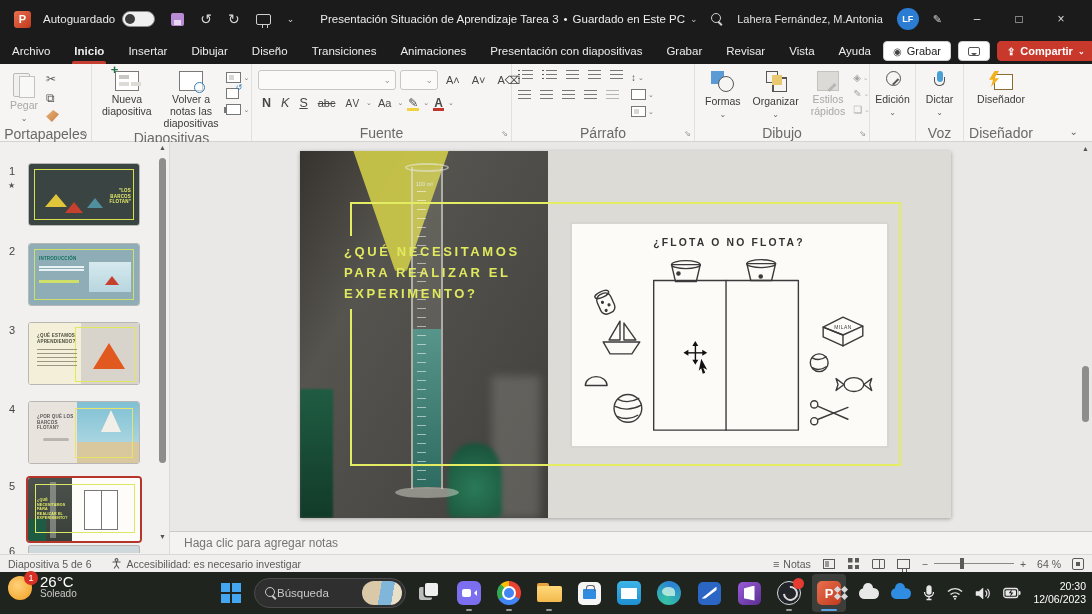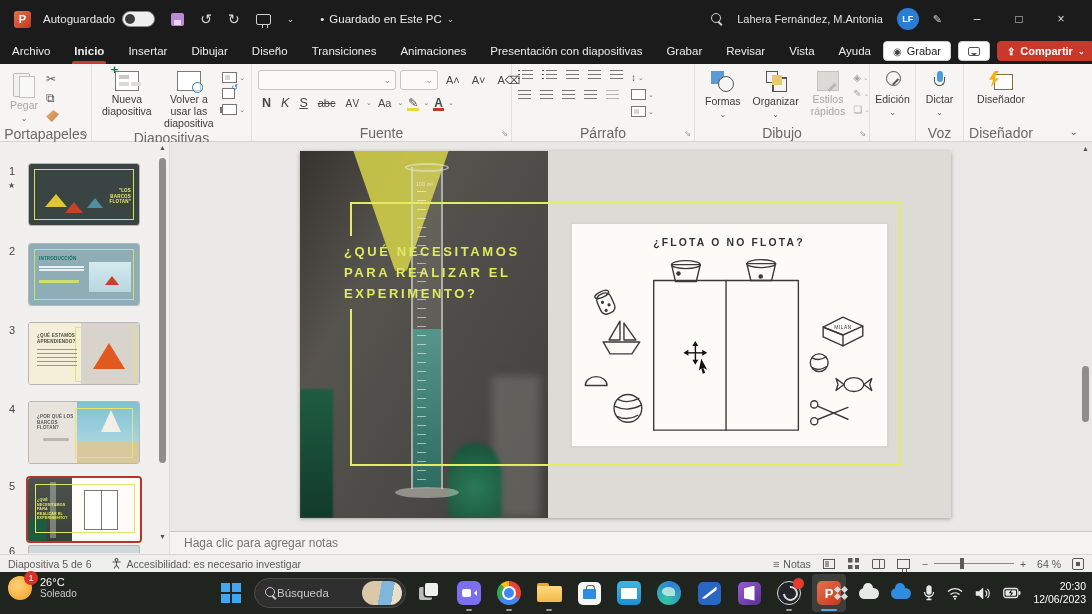--- a/index.html
+++ b/index.html
@@ -196,21 +196,21 @@
   .zthumb{position:absolute;left:26px;top:-4.5px;width:4px;height:11px;background:#5a5a5a;}
   .fit{width:12px;height:12px;border:1.2px solid #5a5a5a;border-radius:2px;position:relative;}
   .fit:after{content:"";position:absolute;left:3px;top:3px;width:4px;height:4px;background:#5a5a5a;}
 
   
   .taskbar{position:absolute;left:0;top:572px;width:1092px;height:42px;background:#20241f;color:#fff;}
   .weather{position:absolute;left:8px;top:4px;display:flex;align-items:center;gap:8px;}
   .sun{width:24px;height:24px;border-radius:50%;background:radial-gradient(circle at 40% 40%,#ffd27a,#f29c1f);position:relative;}
   .sun .badge{position:absolute;right:-6px;top:-5px;min-width:14px;height:14px;border-radius:7px;background:#d93025;color:#fff;font-size:9px;display:flex;align-items:center;justify-content:center;padding:0 3px;}
   .wtxt{line-height:12px;}
-  .wtemp{font-size:11px;color:#fff;}
+  .wtemp{font-size:15px;color:#fff;}
   .wdesc{font-size:10px;color:#c9c9c9;}
   .tb-center{position:absolute;left:214px;top:0;height:42px;display:flex;align-items:center;gap:6px;}
   .tb-ic{width:34px;height:38px;border-radius:4px;display:flex;align-items:center;justify-content:center;position:relative;}
   .runbar{position:absolute;bottom:1px;left:50%;transform:translateX(-50%);width:6px;height:2.5px;border-radius:2px;background:#9a9a9a;}
   .tb-ic.active{background:rgba(255,255,255,.12);}
   .tb-ic.active .runbar{width:16px;background:#5ba3e6;}
   .winlogo{width:20px;height:20px;background:
      linear-gradient(#44a6f0,#44a6f0) 0 0/9.2px 9.2px no-repeat,
      linear-gradient(#44a6f0,#44a6f0) 10.8px 0/9.2px 9.2px no-repeat,
      linear-gradient(#44a6f0,#44a6f0) 0 10.8px/9.2px 9.2px no-repeat,
@@ -270,20 +270,21 @@
         </span>
     </div>
     <div class="qat">
       <span class="ic-save"></span>
       <span>↺</span>
       <span>↻</span>
       <span class="ic-present"></span>
       <span style="font-size:9px">⌄</span>
     </div>
     <div class="tb-title">
+      <span>Presentación Situación de Aprendizaje Tarea 3</span>
       <span>•</span>
       <span>Guardado en Este PC</span>
       <span style="font-size:9px;color:#bdbdbd">⌄</span>
     </div>
     <div class="tb-right">
       <span class="ic-search"></span>
       <span class="user-name">Lahera Fernández, M.Antonia</span>
       <span class="avatar">LF</span>
       <span style="color:#cfcfcf">✎</span>
       <div class="win-btns">
@@ -347,21 +348,21 @@
     </div>
 
     <div class="rgroup" style="width:160px">
       <div class="rg-content">
         <div class="bigbtn" style="width:58px">
           <span class="ic-newslide"></span>
           <span>Nueva diapositiva</span>
         </div>
         <div class="bigbtn" style="width:64px">
           <span class="ic-reuse"></span>
-          <span>Volver a usar las diapositiva</span>
+          <span>Volver a notas las diapositivas</span>
         </div>
         <div class="smallcol">
           <span class="sbtn">
               <span class="ic-slide-sm lay"></span>
               <span class="caret8">⌄</span>
             </span>
           <span class="sbtn">
               <span class="ic-reset"></span>
             </span>
           <span class="sbtn">

